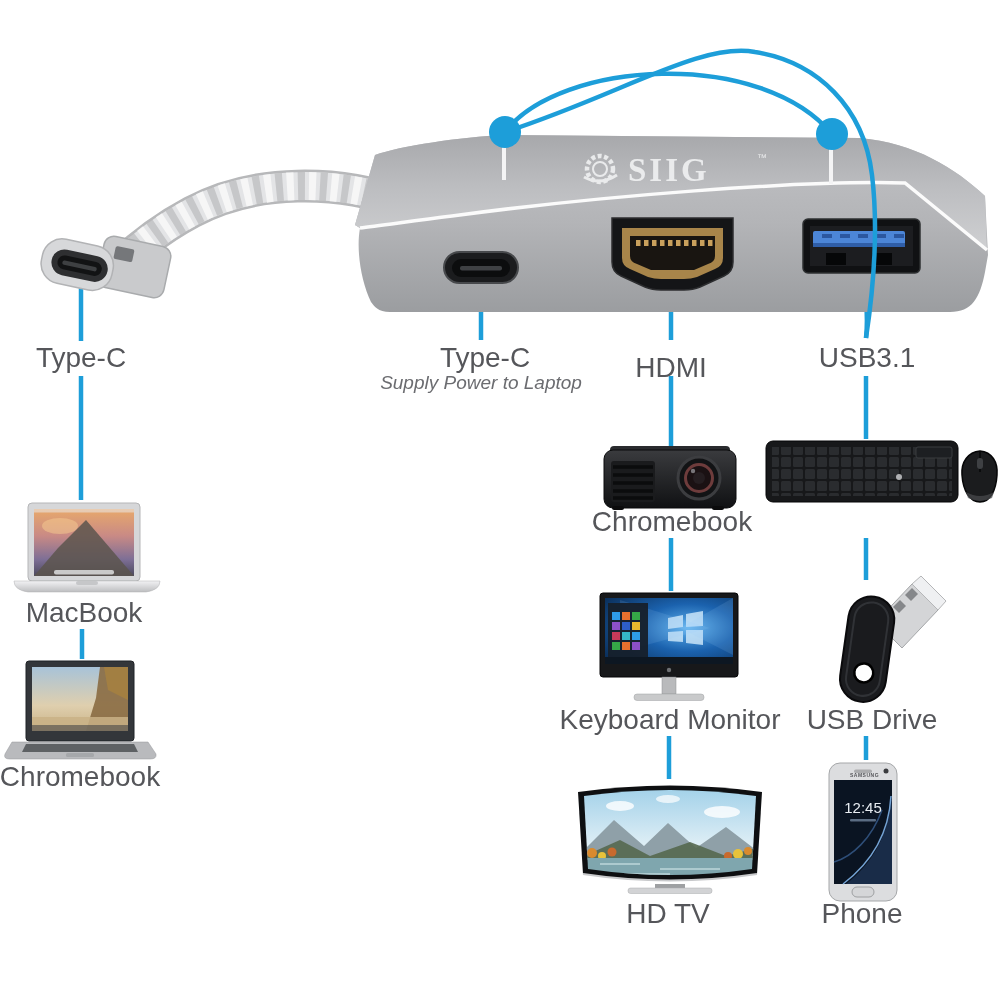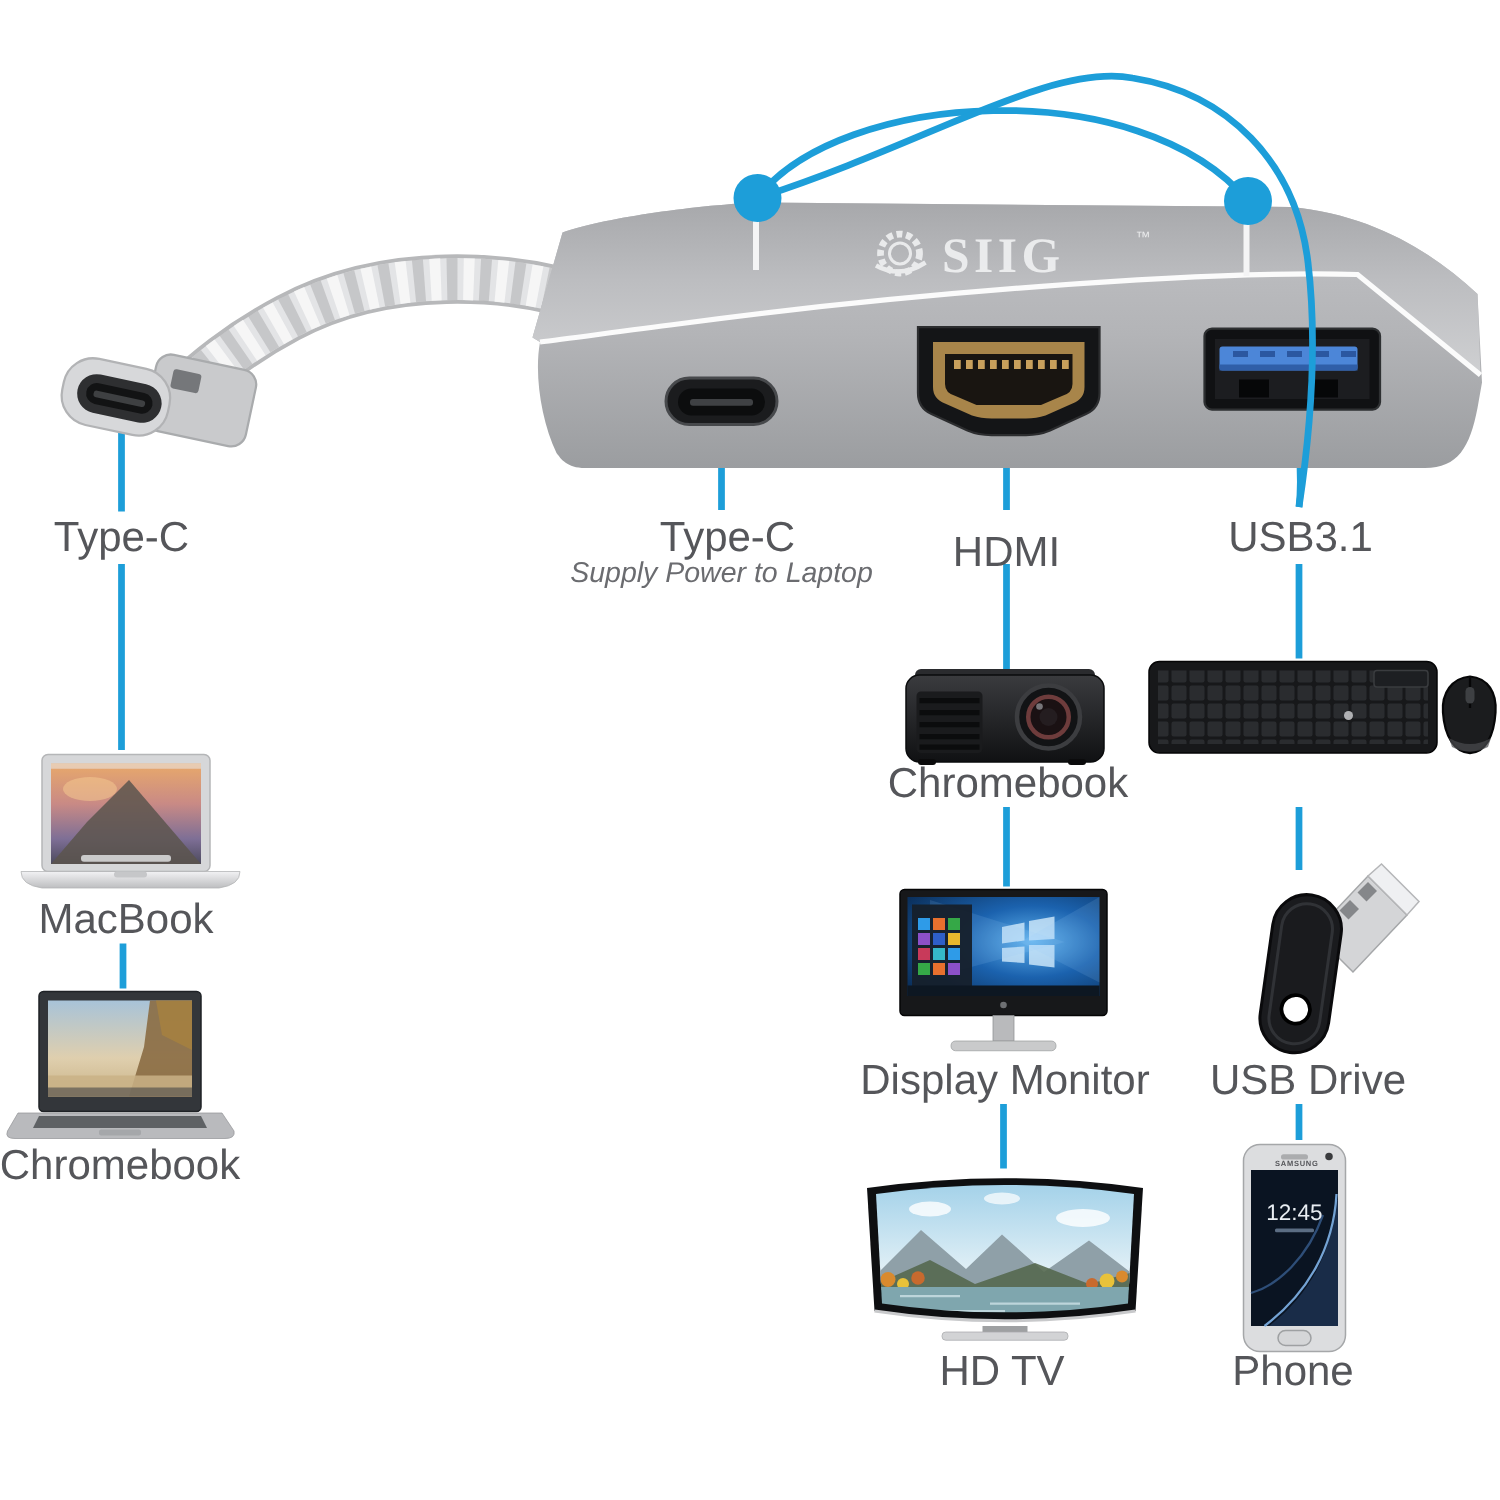--- a/index.html
+++ b/index.html
@@ -327,18 +327,18 @@
 
 <div class="lbl" style="left:81px;top:344px;">Type-C</div>
 <div class="lbl" style="left:485px;top:344px;">Type-C</div>
 <div class="sublbl" style="left:481px;top:373px;">Supply Power to Laptop</div>
 <div class="lbl" style="left:671px;top:354px;">HDMI</div>
 <div class="lbl" style="left:867px;top:344px;">USB3.1</div>
 
 <div class="lbl" style="left:84px;top:599px;">MacBook</div>
 <div class="lbl" style="left:80px;top:763px;">Chromebook</div>
 <div class="lbl" style="left:672px;top:508px;">Chromebook</div>
-<div class="lbl" style="left:670px;top:706px;">Display Monitor</div>
+<div class="lbl" style="left:670px;top:706px;">Keyboard Monitor</div>
 <div class="lbl" style="left:832px;top:706px;margin-left:40px;">USB Drive</div>
 <div class="lbl" style="left:668px;top:900px;">HD TV</div>
 <div class="lbl" style="left:862px;top:900px;">Phone</div>
 
 </div>
 
 </body></html>

